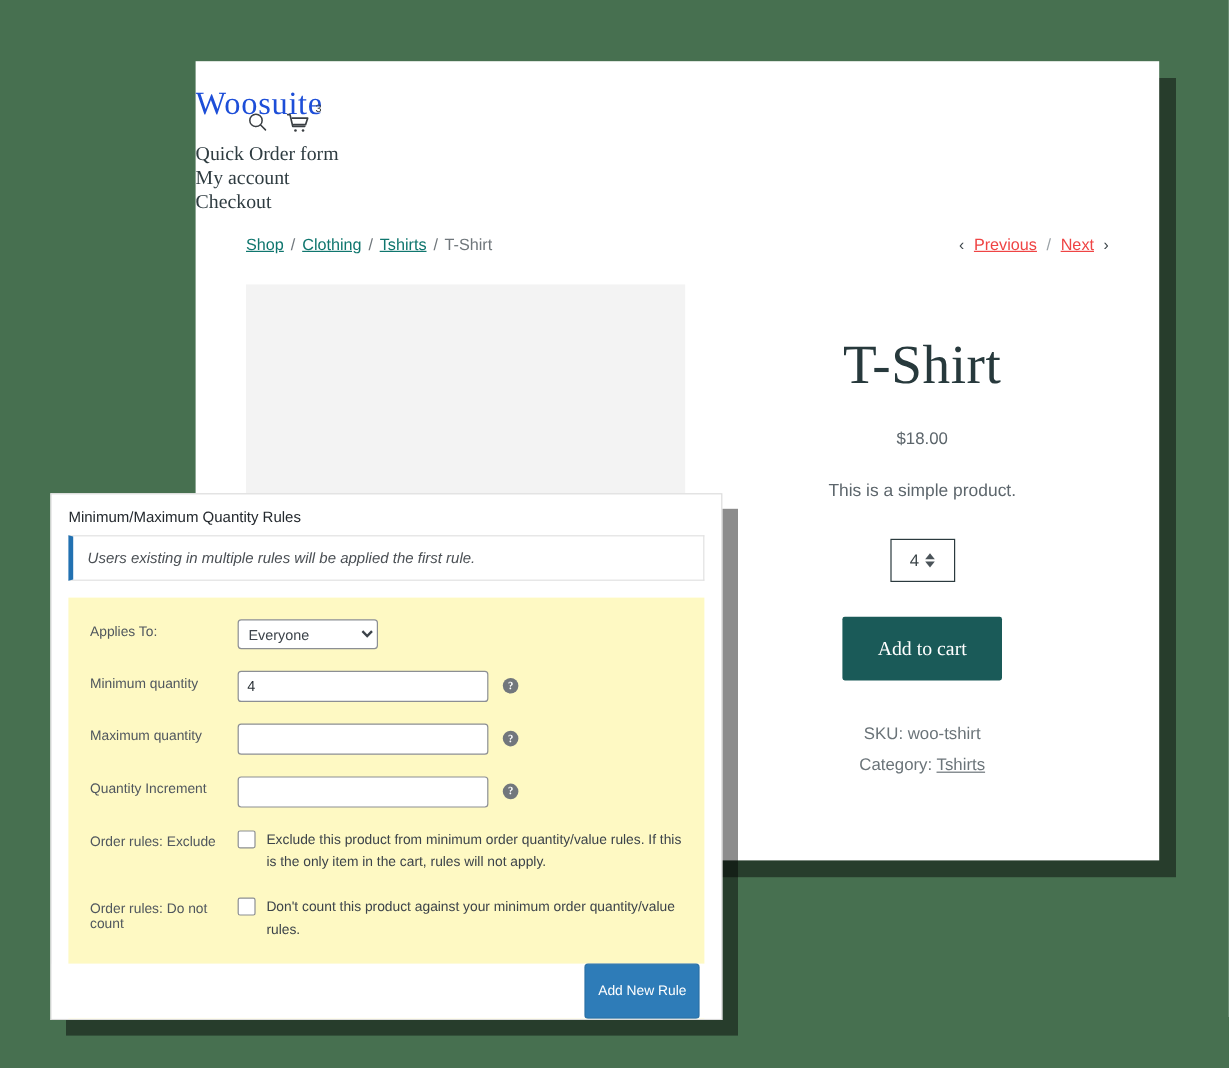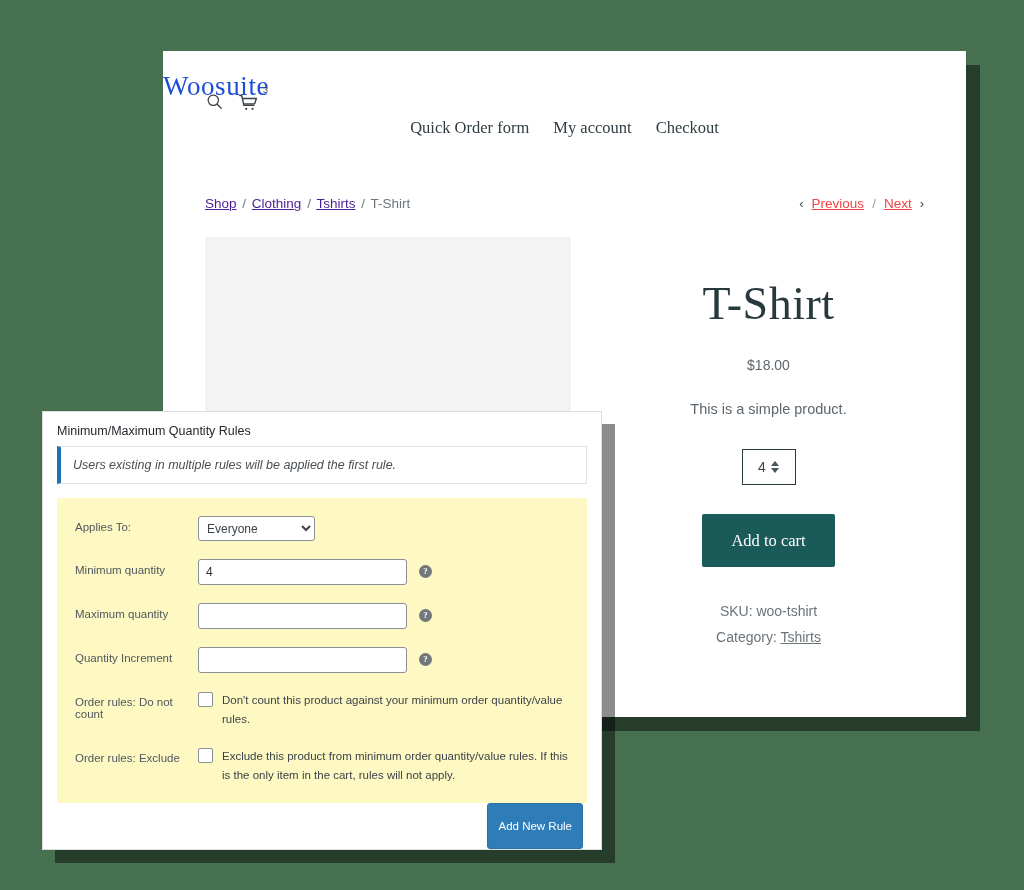--- a/index.html
+++ b/index.html
@@ -68,22 +68,22 @@
     color: #1d4ed8;
     letter-spacing: 0.6px;
     padding-top: 20px;
     margin: 0;
     font-weight: 400;
   }
 
   .main-nav {
     display: flex;
     justify-content: center;
-    gap: 24px;
     margin-top: 16px;
+    flex-direction: column;
   }
   .main-nav a {
     font-family: "Liberation Serif", serif;
     font-size: 16.5px;
     color: #2f3c41;
     text-decoration: none;
   }
 
   
   .crumb-row {
@@ -91,21 +91,21 @@
     justify-content: space-between;
     align-items: center;
     padding: 0 42px;
     margin-top: 40px;
   }
   .breadcrumb {
     font-size: 13.5px;
     color: #6f767b;
   }
   .breadcrumb a {
-    color: #4c1d95;
+    color: #0f766e;
     text-decoration: underline;
   }
   .breadcrumb .sep { padding: 0 2px; }
 
   .pagernav {
     display: flex;
     align-items: center;
     gap: 8px;
     font-size: 13.5px;
     color: #5d666c;
@@ -463,32 +463,32 @@
       <div class="helpicon">?</div>
     </div>
 
     <div class="field-row">
       <div class="flabel">Quantity Increment</div>
       <input class="ftext" type="text" value="" style="">
       <div class="helpicon">?</div>
     </div>
 
     <div class="field-row cb-row">
+      <div class="flabel">Order rules: Exclude</div>
+      <div class="cbwrap">
+        <span class="cbox"></span>
+        <span class="cbtext">Exclude this product from minimum order quantity/value rules. If this is the only item in the cart, rules will not apply.</span>
+      </div>
+    </div>
+
+    <div class="field-row cb-row">
       <div class="flabel">Order rules: Do not count</div>
       <div class="cbwrap">
         <span class="cbox"></span>
         <span class="cbtext">Don't count this product against your minimum order quantity/value rules.</span>
-      </div>
-    </div>
-
-    <div class="field-row cb-row">
-      <div class="flabel">Order rules: Exclude</div>
-      <div class="cbwrap">
-        <span class="cbox"></span>
-        <span class="cbtext">Exclude this product from minimum order quantity/value rules. If this is the only item in the cart, rules will not apply.</span>
       </div>
     </div>
 
     <div class="field-row cb-row">
       <div class="flabel">Category rules: Exclude</div>
       <div class="cbwrap">
         <span class="cbox"></span>
         <span class="cbtext">Exclude this product from category group-of-quantity rules. This product will not be counted towards category groups.</span>
       </div>
     </div>

